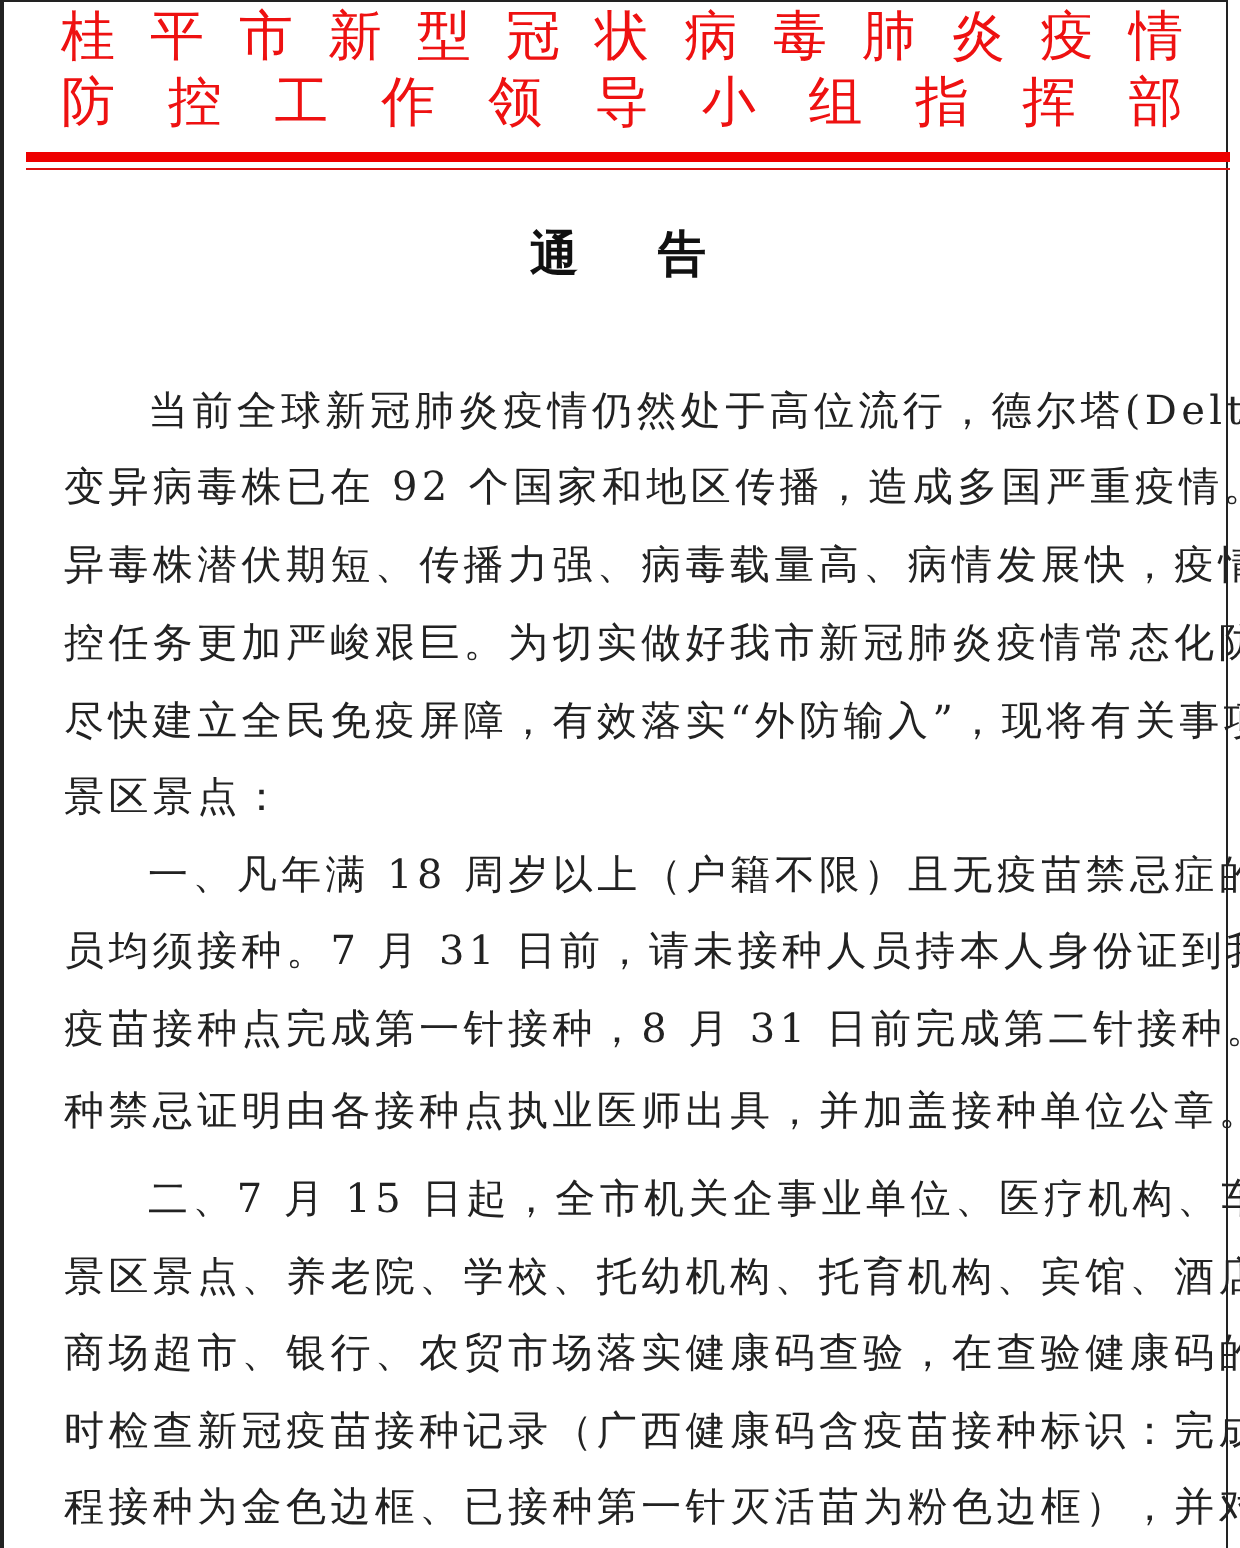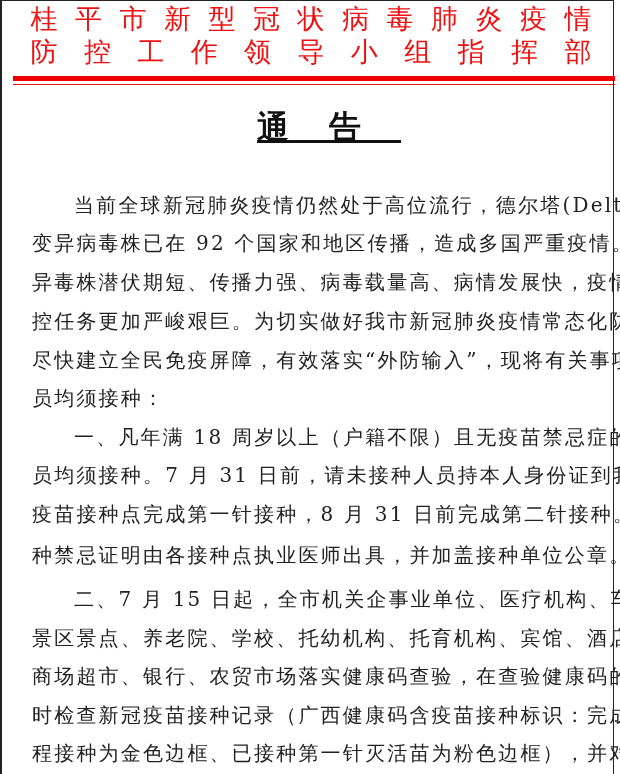--- a/index.html
+++ b/index.html
@@ -16,22 +16,22 @@
     font-family: "DejaVu Sans", sans-serif;
     font-size: 27px; line-height: 30px; height: 30px;
   }
   .hdr-line span { display: inline-block; width: 28px; text-align: center; }
   #hdr1 { top: 3px; }
   #hdr2 { top: 36px; }
   .rule-thick { position: absolute; left: 11px; width: 602px; top: 75px; height: 5px; background: #ee0000; }
   .rule-thin { position: absolute; left: 11px; width: 602px; top: 83px; height: 1px; background: #dd1111; }
   .title {
     position: absolute; left: 0; width: 614px; top: 108px; text-align: center;
-    font-family: "DejaVu Sans", sans-serif; font-size: 32px; font-weight: bold; color: #111;
-    letter-spacing: 40px; padding-left: 40px; box-sizing: border-box; line-height: 36px; text-decoration: underline;
+    font-family: "DejaVu Sans", sans-serif; font-size: 24px; font-weight: bold; color: #111;
+    letter-spacing: 40px; padding-left: 40px; box-sizing: border-box; line-height: 36px;
   }
   .body-line {
     position: absolute; left: 30px; width: 565px; white-space: nowrap;
     font-family: "DejaVu Serif", serif; font-size: 20px; color: #222;
     line-height: 26px; height: 26px; letter-spacing: 2.2px;
   }
   .body-line.indent { left: 72px; }
 </style>
 </head>
 <body>
@@ -67,21 +67,21 @@
     </div>
   <div class="rule-thick"></div>
   <div class="rule-thin"></div>
   <div class="title">通告</div>
   <div id="body">
       <div class="body-line indent" style="top: 191px;">当前全球新冠肺炎疫情仍然处于高位流行，德尔塔(Delta)</div>
       <div class="body-line" style="top: 229px;">变异病毒株已在 92 个国家和地区传播，造成多国严重疫情。变</div>
       <div class="body-line" style="top: 268px;">异毒株潜伏期短、传播力强、病毒载量高、病情发展快，疫情防</div>
       <div class="body-line" style="top: 307px;">控任务更加严峻艰巨。为切实做好我市新冠肺炎疫情常态化防控，</div>
       <div class="body-line" style="top: 346px;">尽快建立全民免疫屏障，有效落实“外防输入”，现将有关事项</div>
-      <div class="body-line" style="top: 384px;">员均须接种：</div>
+      <div class="body-line" style="top: 384px;">景区景点：</div>
       <div class="body-line indent" style="top: 423px;">一、凡年满 18 周岁以上（户籍不限）且无疫苗禁忌症的人</div>
       <div class="body-line" style="top: 461px;">员均须接种。7 月 31 日前，请未接种人员持本人身份证到我市</div>
       <div class="body-line" style="top: 500px;">疫苗接种点完成第一针接种，8 月 31 日前完成第二针接种。接</div>
       <div class="body-line" style="top: 541px;">种禁忌证明由各接种点执业医师出具，并加盖接种单位公章。</div>
       <div class="body-line indent" style="top: 585px;">二、7 月 15 日起，全市机关企事业单位、医疗机构、车站、</div>
       <div class="body-line" style="top: 624px;">景区景点、养老院、学校、托幼机构、托育机构、宾馆、酒店、</div>
       <div class="body-line" style="top: 662px;">商场超市、银行、农贸市场落实健康码查验，在查验健康码的同</div>
       <div class="body-line" style="top: 701px;">时检查新冠疫苗接种记录（广西健康码含疫苗接种标识：完成全</div>
       <div class="body-line" style="top: 739px;">程接种为金色边框、已接种第一针灭活苗为粉色边框），并对未</div>
     </div>

